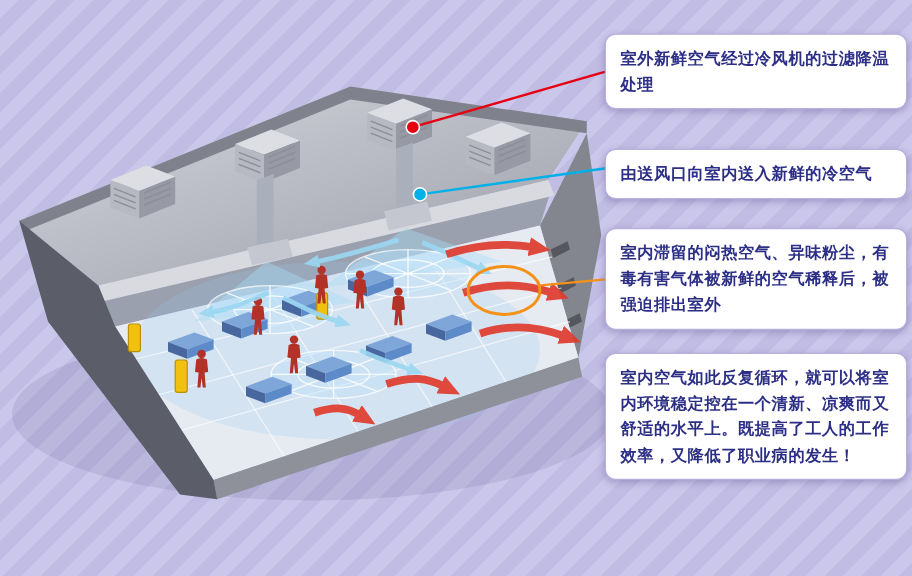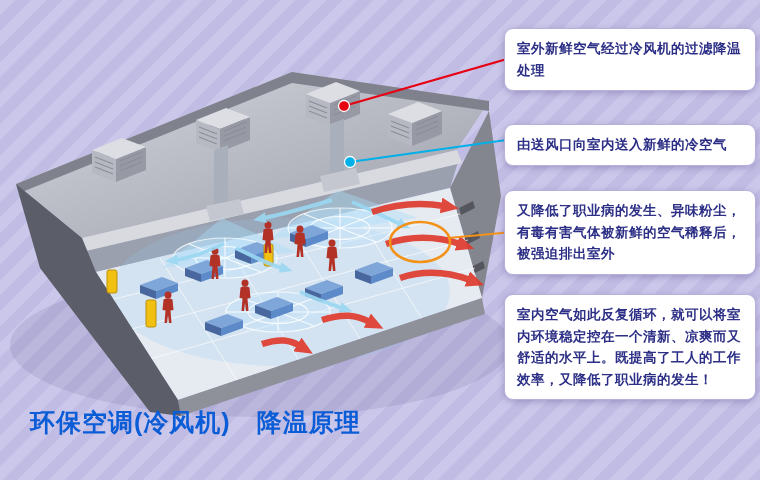--- a/index.html
+++ b/index.html
@@ -240,20 +240,19 @@
     </g>
   </svg>
 
   <div class="callout" style="top:28px">
     <p class="callout-text">室外新鲜空气经过冷风机的过滤降温处理</p>
   </div>
   <div class="callout" style="top:124px">
     <p class="callout-text">由送风口向室内送入新鲜的冷空气</p>
   </div>
   <div class="callout" style="top:190px">
-    <p class="callout-text">又降低了职业病的发生、异味粉尘，有毒有害气体被新鲜的空气稀释后，被强迫排出室外</p>
+    <p class="callout-text">室内滞留的闷热空气、异味粉尘，有毒有害气体被新鲜的空气稀释后，被强迫排出室外</p>
   </div>
   <div class="callout" style="top:294px">
     <p class="callout-text">室内空气如此反复循环，就可以将室内环境稳定控在一个清新、凉爽而又舒适的水平上。既提高了工人的工作效率，又降低了职业病的发生！</p>
   </div>
 
-  <div class="title">环保空调(冷风机)　降温原理</div>
 </div>
 
 </body></html>

